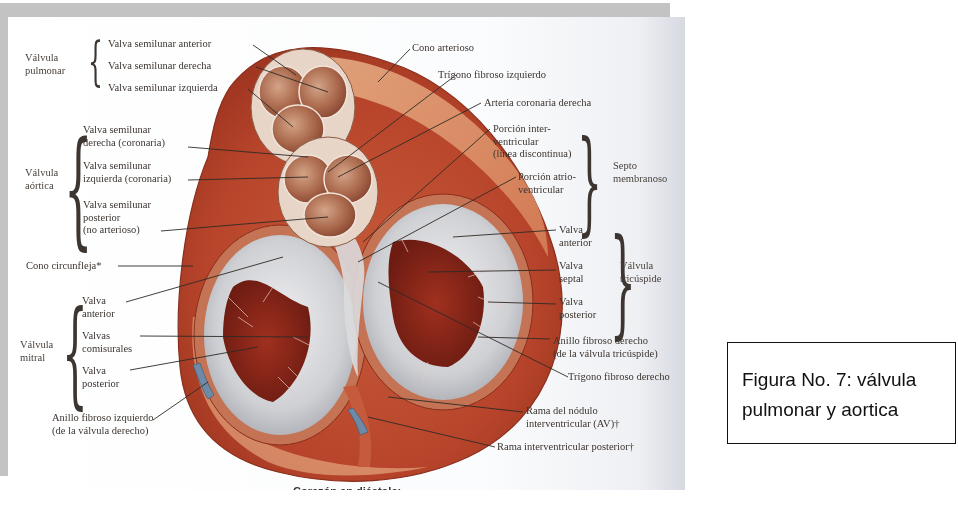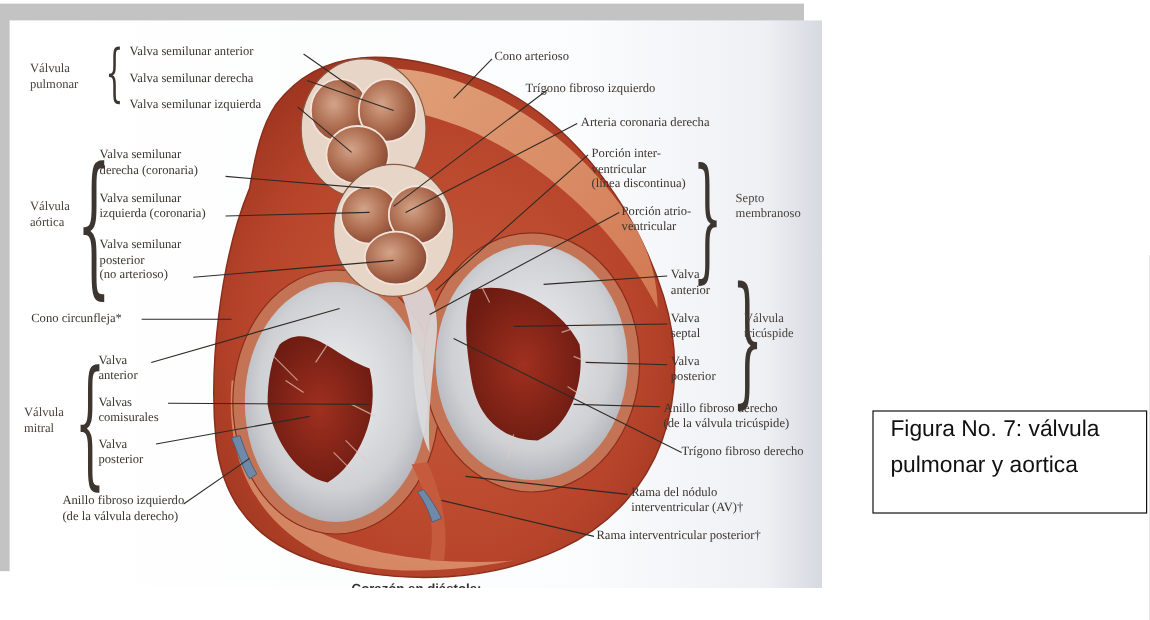--- a/index.html
+++ b/index.html
@@ -7,22 +7,22 @@
          font-family:"Liberation Serif", serif; }
   .gray-frame { position:absolute; left:0; top:3px; width:670px; height:473px; background:#c3c3c3; }
   .plate { position:absolute; left:8px; top:17px; width:677px; height:473px;
            background:linear-gradient(90deg,#ffffff 0%,#fbfcfd 70%,#eef0f4 93%,#d6d9e0 100%); overflow:hidden; }
   .plate svg.art { position:absolute; left:0; top:0; }
   .lbl { position:absolute; font-size:10.5px; line-height:12.5px; color:#3c3530; white-space:nowrap; }
   .grp { position:absolute; font-size:10.5px; line-height:12.5px; color:#4a423c; white-space:nowrap; }
   .brace { position:absolute; font-family:"DejaVu Serif", serif; color:#3c3530; font-weight:100; transform-origin:left top; }
   .caption-bottom { position:absolute; left:285px; top:468px; font-size:11px; font-weight:bold; color:#333;
                     font-family:"Liberation Sans", sans-serif; height:6px; overflow:hidden; }
-  .fig-box { position:absolute; left:727px; top:342px; width:229px; height:86px; border:1.5px solid #111;
-             box-sizing:border-box; background:#fff; padding:0 0 0 14px;
+  .fig-box { position:absolute; left:727px; top:342px; width:229px; height:102px; border:1.5px solid #111;
+             box-sizing:border-box; background:#fff; padding:22px 0 0 14px;
              font-family:"Liberation Sans", sans-serif; font-size:19px; line-height:30px; color:#111; }
 </style>
 </head>
 <body>
 
 <div class="gray-frame"></div>
 
 <div class="plate">
   <svg class="art" width="677" height="473" viewBox="0 0 677 473">
     <defs>

